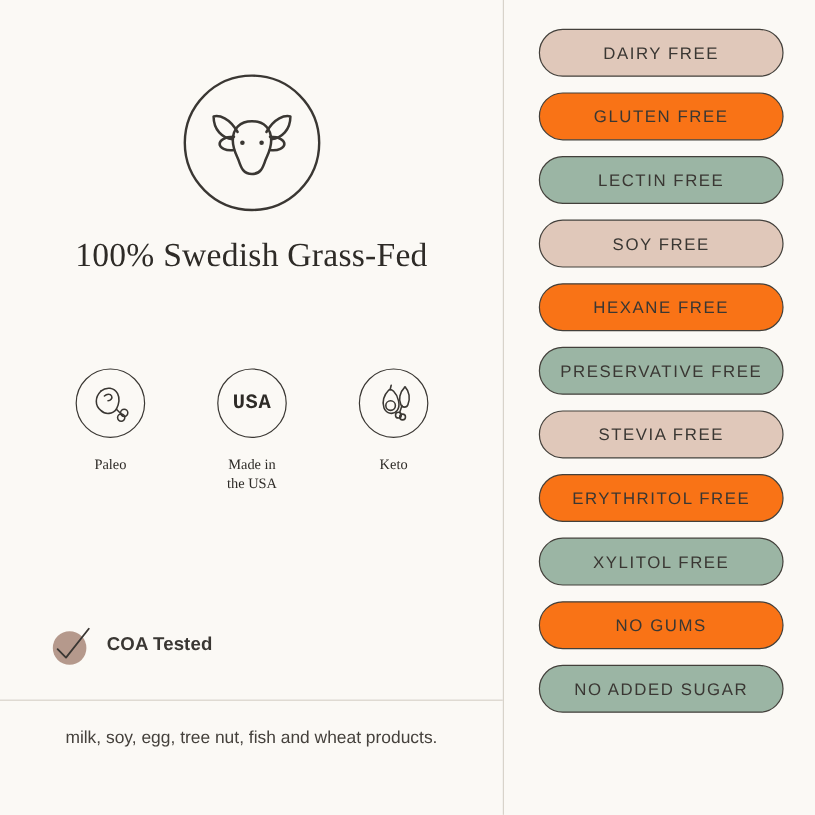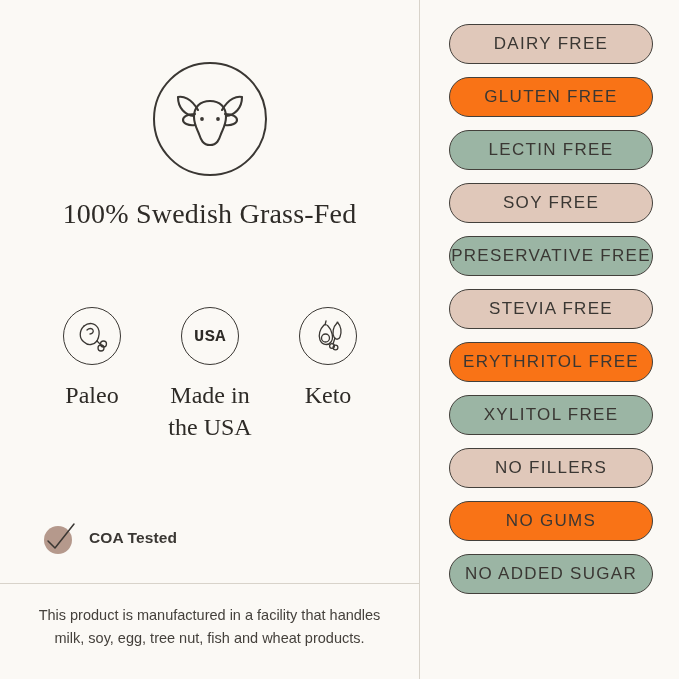--- a/index.html
+++ b/index.html
@@ -59,21 +59,21 @@
     display:flex;align-items:center;justify-content:center;
     box-sizing:border-box;
   }
   .cert-usa{
     font-family:Liberation Mono, monospace;
     font-weight:bold;font-size:17px;letter-spacing:.5px;color:#2E2B27;
   }
   .cert-label{
     margin-top:14px;
     font-family:"Liberation Serif", serif;
-    font-size:24px;line-height:1.35;color:#2E2B27;
+    font-size:12px;line-height:1.35;color:#2E2B27;
   }
 
   
   .checks{
     position:absolute;left:44px;top:522px;width:350px;
     display:flex;align-items:center;
   }
   .check-item{display:flex;align-items:center;font-weight:bold;}
   .check-item.second{margin-left:44px;}
   .check-mark{
@@ -97,21 +97,21 @@
 
   
   .badges{
     position:absolute;left:449px;top:24px;width:204px;
     display:flex;flex-direction:column;gap:13px;
   }
   .badge{
     height:40px;border-radius:20px;
     border:1px solid #43403B;
     display:flex;align-items:center;justify-content:center;
-    font-size:17px;letter-spacing:1.3px;
+    font-size:14px;letter-spacing:1.3px;
     color:#3A3733;
     box-sizing:border-box;
     white-space:nowrap;
   }
   .badge.tan{background:#E0C8BA;}
   .badge.blue{background:#f97316;}
   .badge.green{background:#9BB5A4;}
 </style>
 </head>
 <body>
@@ -187,33 +187,32 @@
           <span class="check-dot"></span>
           <svg class="check-tick" viewBox="0 0 36 34" fill="none" stroke="#3A3733" stroke-width="1.5" stroke-linecap="round" stroke-linejoin="round">
             <path d="M4 19 L11 26 L30 2"></path>
           </svg>
         </span>
         <span class="check-text">COA Tested</span>
       </div>
     </div>
 
     <div class="footer">
-      <div>This product is manufactured in a facility that handles</div>
       <div>milk, soy, egg, tree nut, fish and wheat products.</div>
     </div>
 
   </div>
 
   <div class="badges" id="badge-column">
       <div class="badge tan">DAIRY FREE</div>
       <div class="badge blue">GLUTEN FREE</div>
       <div class="badge green">LECTIN FREE</div>
       <div class="badge tan">SOY FREE</div>
+      <div class="badge blue">HEXANE FREE</div>
       <div class="badge green">PRESERVATIVE FREE</div>
       <div class="badge tan">STEVIA FREE</div>
       <div class="badge blue">ERYTHRITOL FREE</div>
       <div class="badge green">XYLITOL FREE</div>
-      <div class="badge tan">NO FILLERS</div>
       <div class="badge blue">NO GUMS</div>
       <div class="badge green">NO ADDED SUGAR</div>
     </div>
 
 </div>
 
 </body></html>

